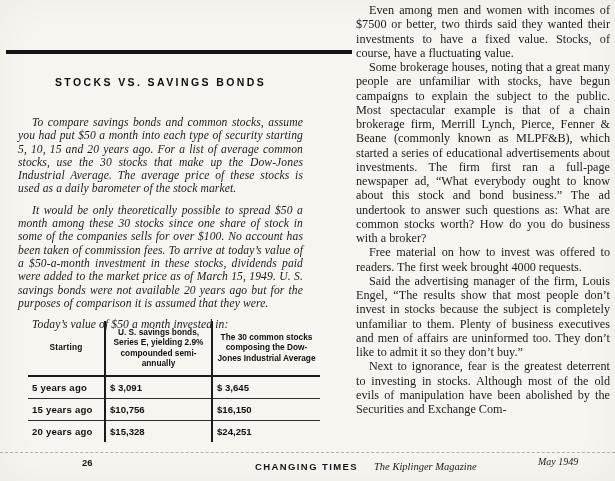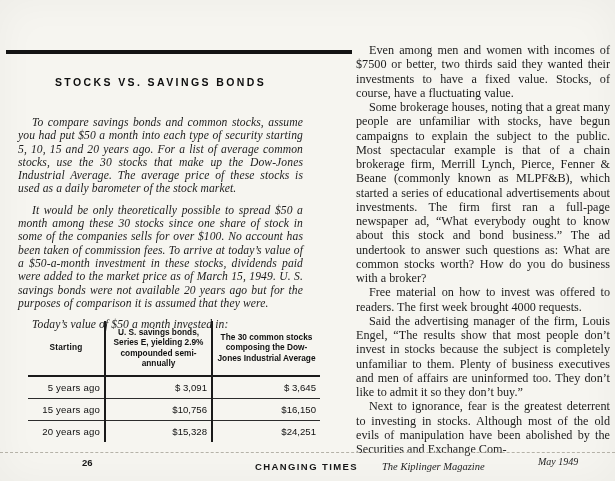--- a/index.html
+++ b/index.html
@@ -57,31 +57,31 @@
   .data-table th {
     font-size:8.3px; line-height:10.3px;
     font-weight:bold;
     text-align:center;
     vertical-align:middle;
     padding:6px 4px 7px 4px;
     border-bottom:2px solid #1a1a1a;
   }
   .data-table td {
     font-size:9.6px;
-    font-weight:normal;
-    text-align:right;
+    font-weight:bold;
+    text-align:left;
     vertical-align:middle;
     padding:5px 4px;
   }
   .data-table th + th, .data-table td + td { border-left:2px solid #1a1a1a; }
   .data-table tbody tr:not(:last-child) td { border-bottom:1.3px solid #2c2c2c; }
   .data-table td.rowhead, .data-table th.rowhead { letter-spacing:0.2px; }
 
   
-  .right-col { position:absolute; left:356px; top:3px; width:254px;margin-top:40px; }
+  .right-col { position:absolute; left:356px; top:3px; width:254px; }
   .right-col p {
     margin:0;
     font-size:12.2px;
     line-height:14.25px;
     text-align:justify;
     text-indent:13px;
   }
 
   
   .footer-rule {
@@ -95,21 +95,21 @@
   }
   .footer-center {
     position:absolute; left:255px; top:456px; width:200px;
     text-align:center; white-space:nowrap;
   }
   .footer-mag {
     font-family:"Liberation Sans", sans-serif;
     font-weight:bold; font-size:9.5px; letter-spacing:1.4px; color:#161616;
   }
   .footer-sub {
-    font-style:italic; font-size:10.5px; color:#222; margin-left:20px;
+    font-style:italic; font-size:10.5px; color:#222; margin-left:12px;
   }
   .footer-date {
     position:absolute; left:538px; top:456px;
     font-style:italic; font-size:10px; color:#222;
   }
 </style>
 </head>
 <body>
 
 <div class="page">

